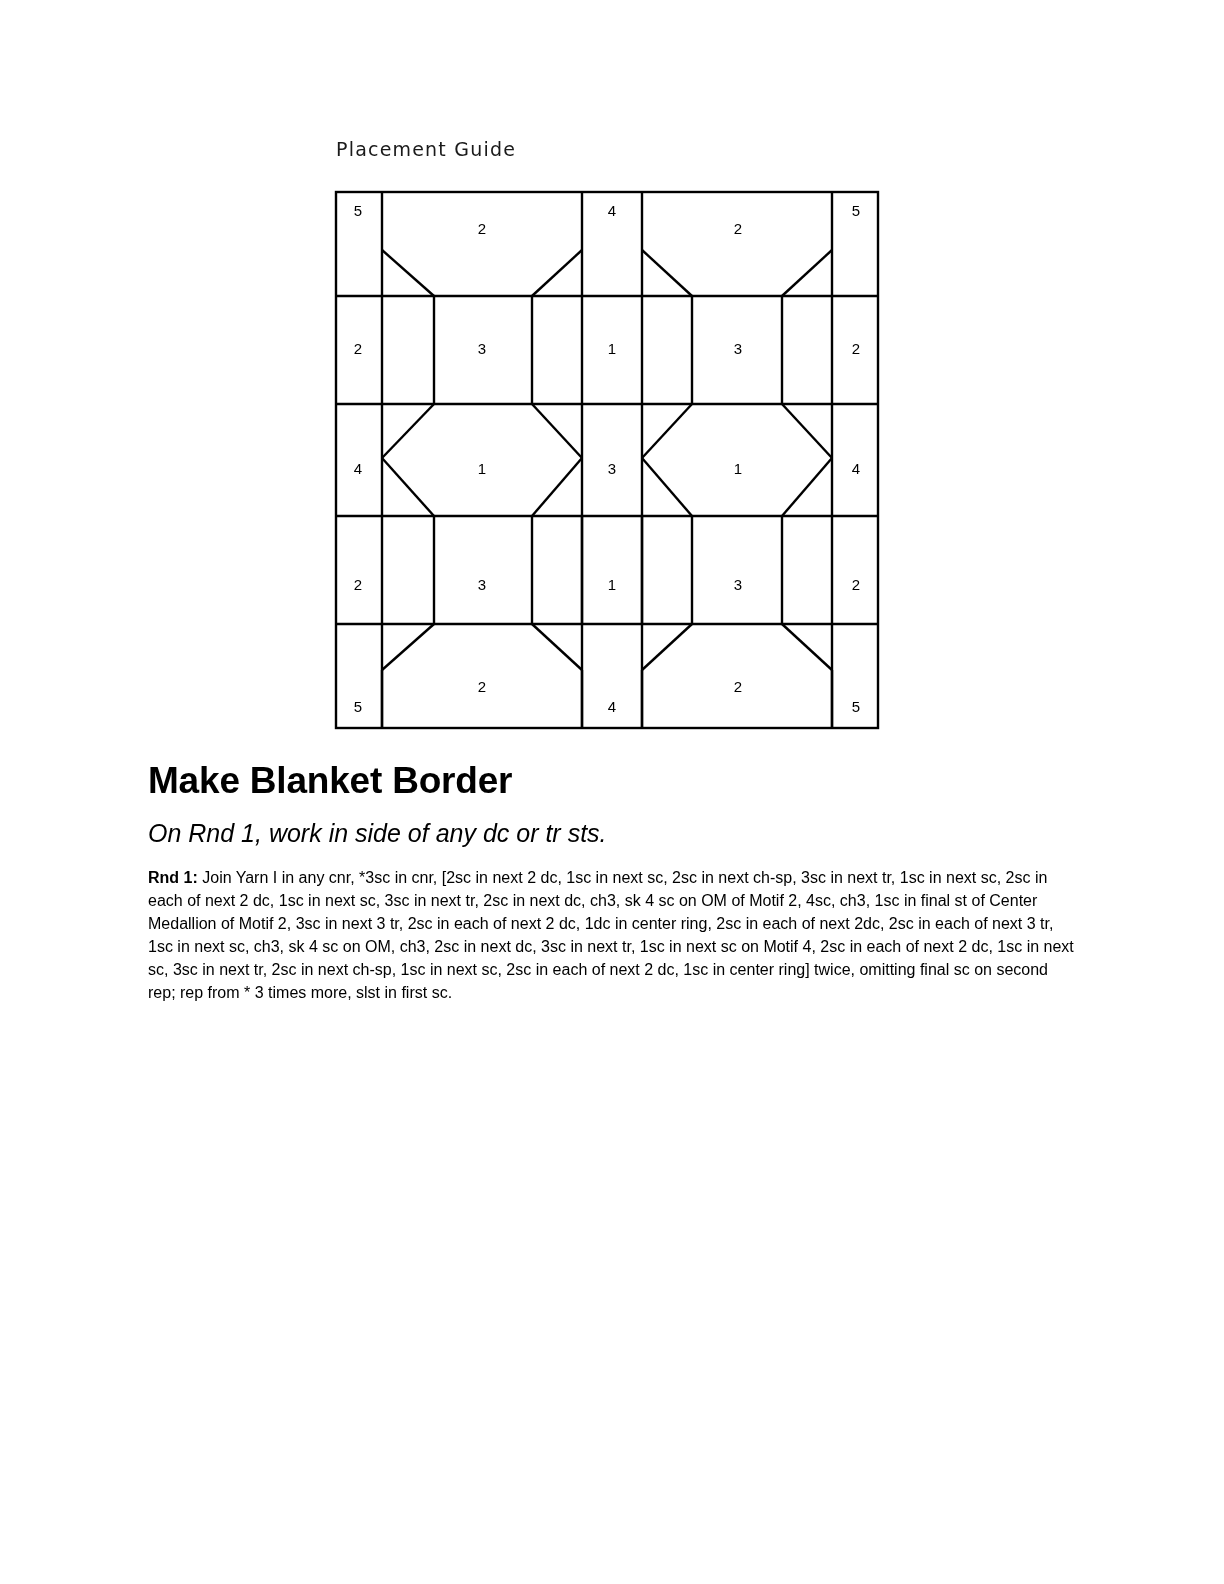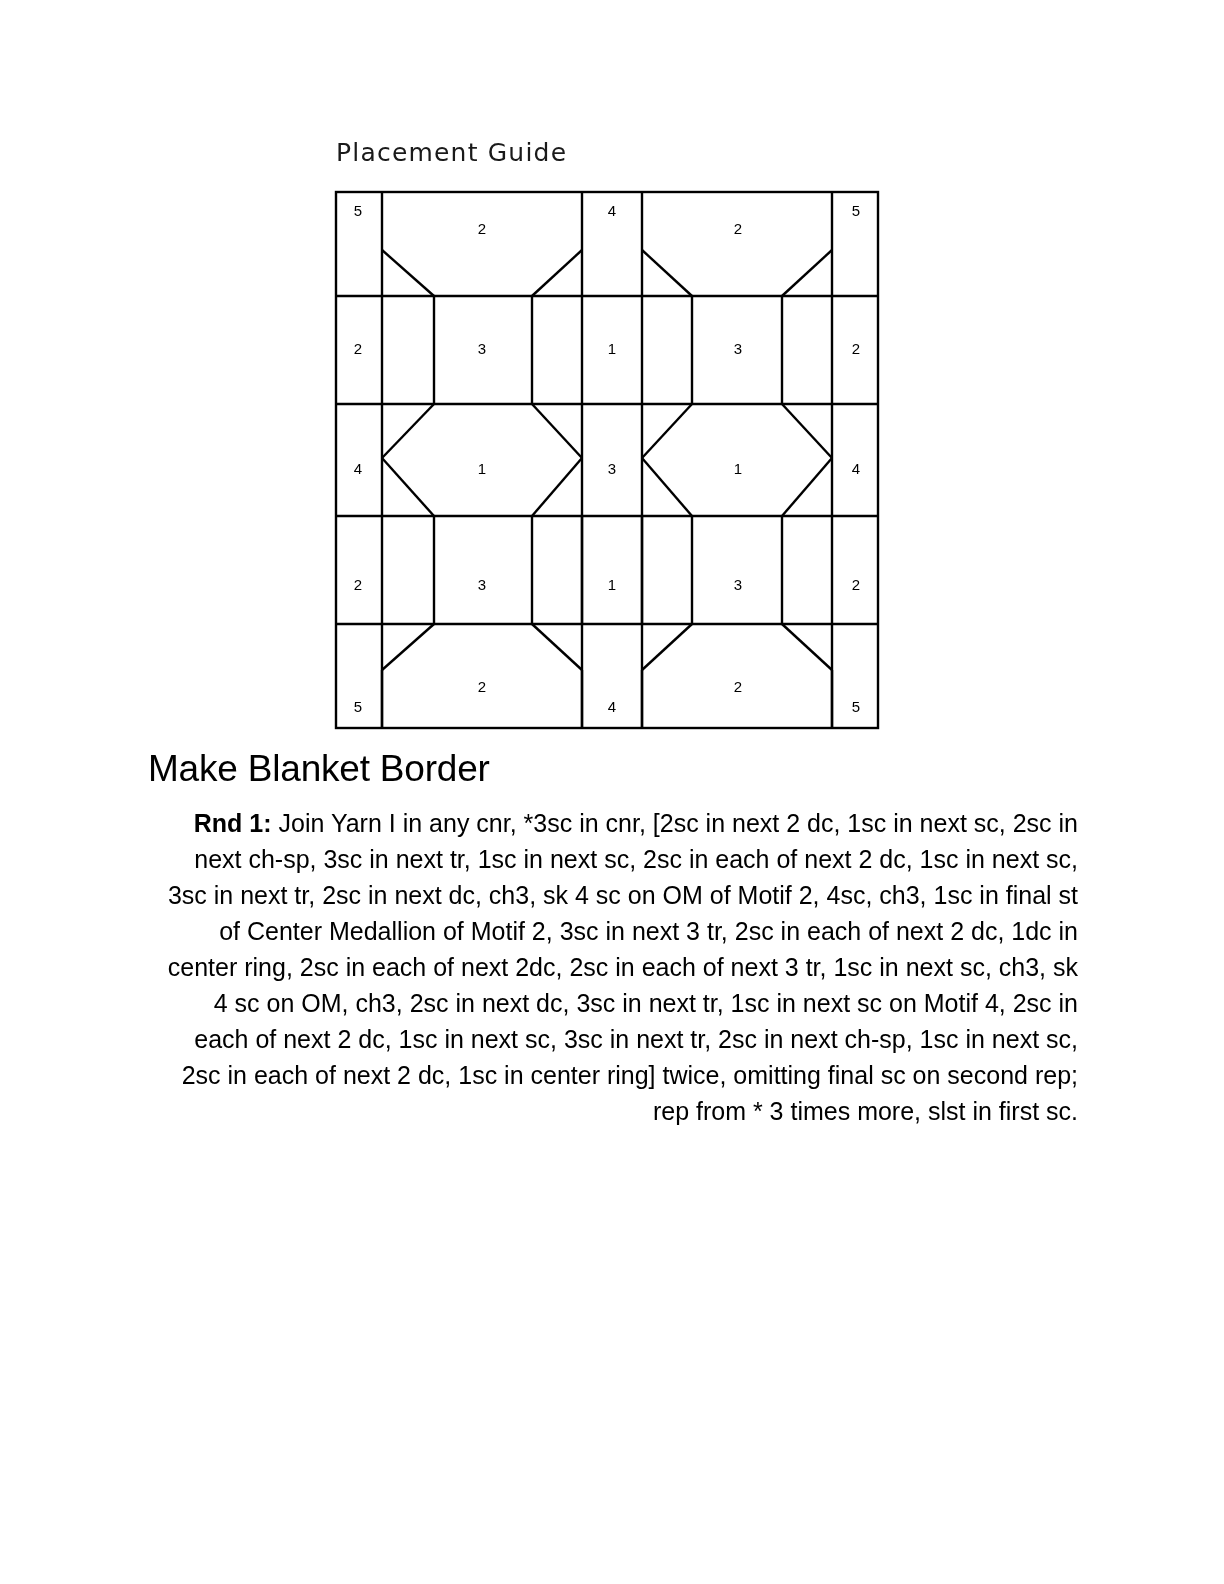--- a/index.html
+++ b/index.html
@@ -20,21 +20,21 @@
     width: 1224px;
     height: 1584px;
     box-sizing: border-box;
   }
 
   
   .guide-caption {
     position: absolute;
     left: 336px;
     top: 138px;
-    font-size: 25px;
+    font-size: 19px;
     letter-spacing: 1.2px;
     color: #1a1a1a;
     font-family: "DejaVu Sans", sans-serif;
   }
   .guide-wrap {
     position: absolute;
     left: 334px;
     top: 190px;
     width: 546px;
     height: 540px;
@@ -54,36 +54,36 @@
 
   
   .content {
     position: absolute;
     left: 148px;
     top: 748px;
     width: 930px;
   }
   h1.title {
     font-size: 37px;
-    font-weight: normal;
-    margin: 0 0 14px 0;
+    font-weight: bold;
+    margin: 12px 0 14px 0;
     letter-spacing: -0.2px;
     line-height: 1.15;
   }
   p.intro {
     font-style: italic;
     font-size: 25px;
     margin: 0 0 16px 0;
     line-height: 1.35;
   }
   p.rnd {
-    font-size: 25px;
+    font-size: 16px;
     line-height: 1.44;
-    margin: 0 0 16px 16px;
-    text-align: right;
+    margin: 0 0 16px 0;
+    text-align: left;
   }
   p.rnd .lbl {
     font-weight: bold;
   }
 </style>
 </head>
 <body>
 
 <div class="page">
 
@@ -175,20 +175,21 @@
         <text x="278" y="518">4</text>
         <text x="404" y="498">2</text>
         <text x="522" y="518">5</text>
       </g>
     </svg>
   </div>
 
   <div class="content">
     <h1 class="title">Make Blanket Border</h1>
 
+    <p class="intro">On Rnd 1, work in side of any dc or tr sts.</p>
 
     <p class="rnd">
       <span class="lbl">Rnd 1:</span><span> Join Yarn I in any cnr, *3sc in cnr, [2sc in next 2 dc, 1sc in next sc, 2sc in next ch-sp, 3sc in next tr, 1sc in next sc, 2sc in each of next 2 dc, 1sc in next sc, 3sc in next tr, 2sc in next dc, ch3, sk 4 sc on OM of Motif 2, 4sc, ch3, 1sc in final st of Center Medallion of Motif 2, 3sc in next 3 tr, 2sc in each of next 2 dc, 1dc in center ring, 2sc in each of next 2dc, 2sc in each of next 3 tr, 1sc in next sc, ch3, sk 4 sc on OM, ch3, 2sc in next dc, 3sc in next tr, 1sc in next sc on Motif 4, 2sc in each of next 2 dc, 1sc in next sc, 3sc in next tr, 2sc in next ch-sp, 1sc in next sc, 2sc in each of next 2 dc, 1sc in center ring] twice, omitting final sc on second rep; rep from * 3 times more, slst in first sc.</span>
     </p>
 
 
   </div>
 
 </div>
 

